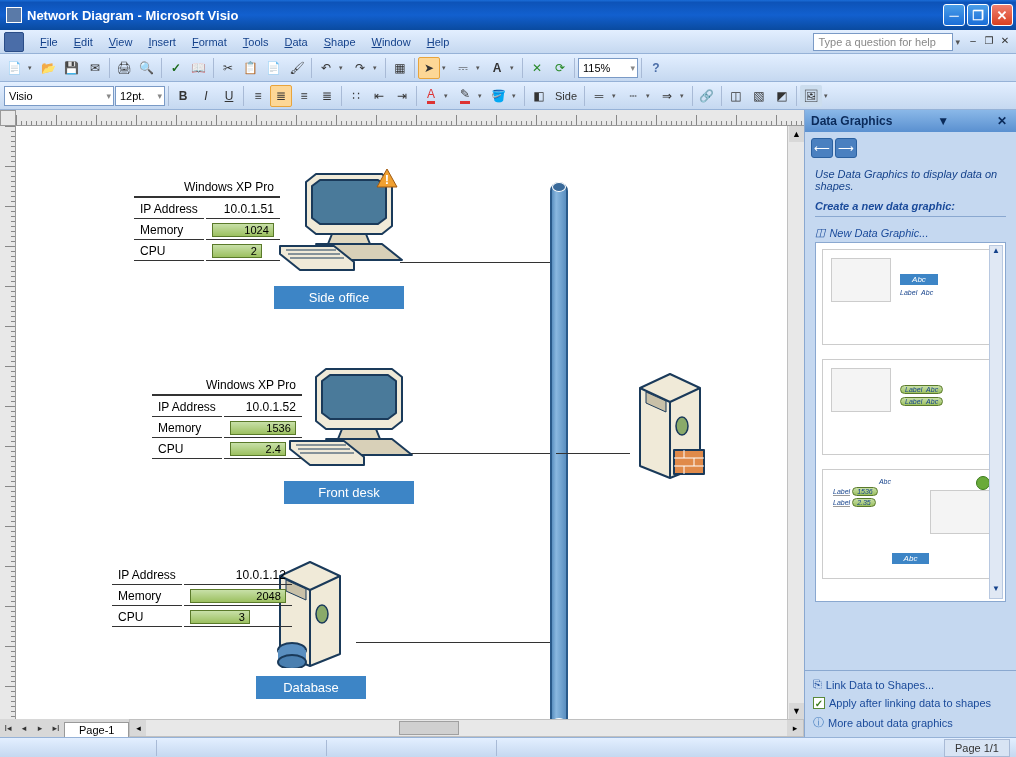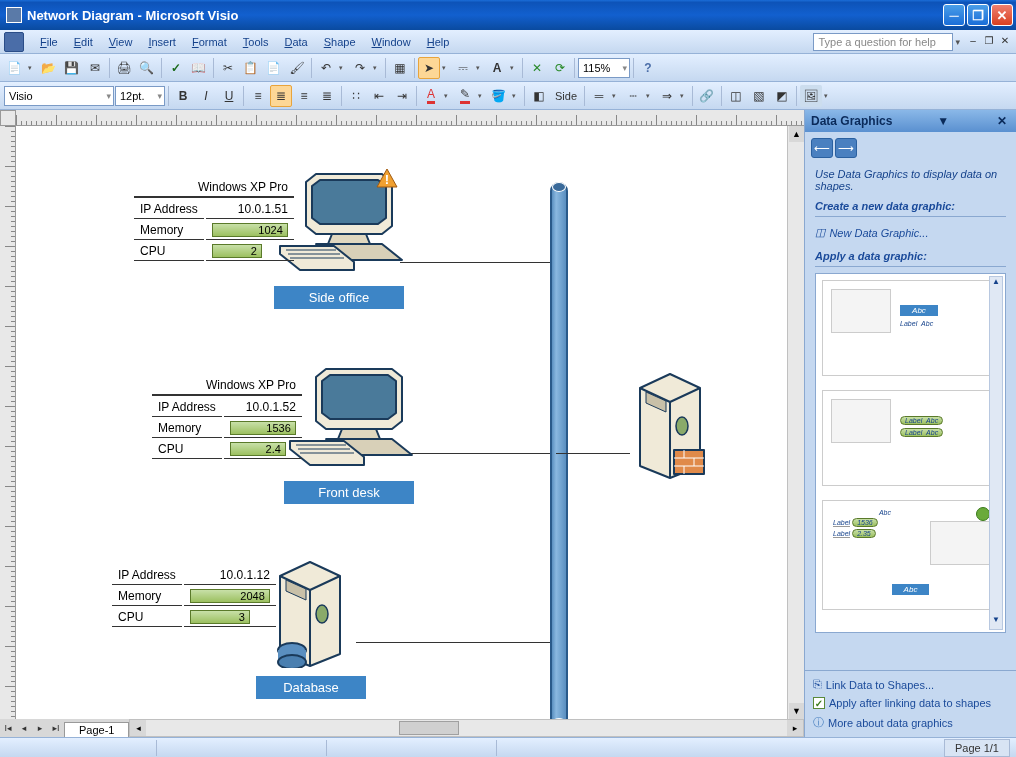--- a/index.html
+++ b/index.html
@@ -149,21 +149,21 @@
   <div class="tbtn active">➤</div>
     <div class="tbsmall tbdrop"></div>
   <div class="tbtn">⎓</div>
     <div class="tbsmall tbdrop"></div>
   <div class="tbtn" style="font-weight:bold">A</div>
     <div class="tbsmall tbdrop"></div>
   <div class="tbsep"></div>
   <div class="tbtn" style="color:#2a8a2a">✕</div>
   <div class="tbtn" style="color:#2a8a2a">⟳</div>
   <div class="tbsep"></div>
-  <div class="tbcombo" style="width:52px">115%</div>
+  <div class="tbcombo" style="width:60px">115%</div>
   <div class="tbsep"></div>
   <div class="tbtn" style="color:#4a6da8;font-weight:bold">?</div>
 </div>
 
 <div class="toolbar">
   <div class="tbcombo" style="width:110px">Visio</div>
   <div class="tbcombo" style="width:50px">12pt.</div>
   <div class="tbsep"></div>
   <div class="tbtn" style="font-weight:bold">B</div>
   <div class="tbtn" style="font-style:italic">I</div>
@@ -522,21 +522,21 @@
             <tbody>
               <tr class="hdr">
                 <td colspan="2" class="os">Windows XP Pro</td>
               </tr>
               <tr>
                 <td>IP Address</td>
                 <td style="text-align:right">10.0.1.51</td>
               </tr>
               <tr>
                 <td>Memory</td>
-                <td><span class="databar" style="width:76px">1024</span></td>
+                <td><span class="databar" style="width:62px">1024</span></td>
               </tr>
               <tr>
                 <td>CPU</td>
                 <td><span class="databar" style="width:50px">2</span></td>
               </tr>
             </tbody>
           </table>
           <div class="node" style="left: 268px; top: 237px;"><svg class="computer-svg" viewBox="0 0 130 110">
               <g stroke="#1a3a5a" stroke-width="2" stroke-linejoin="round">
                 <polygon points="42,6 108,6 118,14 118,58 108,66 42,66 32,58 32,14" fill="#f0ead8"></polygon>
@@ -581,21 +581,21 @@
               </g>
             </svg><div class="node-label" style="width:110px;margin-left:-14px">Database</div></div>
           <table class="data-table" style="left: 94px; top: 438px;">
             <tbody>
               <tr>
                 <td>IP Address</td>
                 <td style="text-align:right">10.0.1.12</td>
               </tr>
               <tr>
                 <td>Memory</td>
-                <td><span class="databar" style="width:80px">2048</span></td>
+                <td><span class="databar" style="width:96px">2048</span></td>
               </tr>
               <tr>
                 <td>CPU</td>
                 <td><span class="databar" style="width:60px">3</span></td>
               </tr>
             </tbody>
           </table>
           <div class="node" style="left: 614px; top: 244px;"><svg class="server-svg" viewBox="0 0 80 110">
               <g stroke="#1a3a5a" stroke-width="2" stroke-linejoin="round">
                 <polygon points="10,18 40,4 70,18 70,96 40,108 10,96" fill="#f0ead8"></polygon>
@@ -643,21 +643,20 @@
       <div class="tp-navbtn">⟵</div>
       <div class="tp-navbtn">⟶</div>
     </div>
     <div class="tp-body">
       <div>Use Data Graphics to display data on shapes.</div>
       <div class="tp-section">Create a new data graphic:</div>
       <div class="tp-link">
         <span>◫</span>
         <span>New Data Graphic...</span>
       </div>
-      <div class="tp-section">Apply a data graphic:</div>
       <div class="tp-thumbs">
         <div class="tp-thumb">
           <div class="tbox"></div>
           <div style="display:inline-block;margin-left:6px;vertical-align:top;margin-top:14px">
             <span class="tp-bar-mini">Abc</span><br>
             <span style="font-size:7px"><span>Label</span>&nbsp;&nbsp;<span>Abc</span></span>
           </div>
         </div>
         <div class="tp-thumb">
           <div class="tbox"></div>

